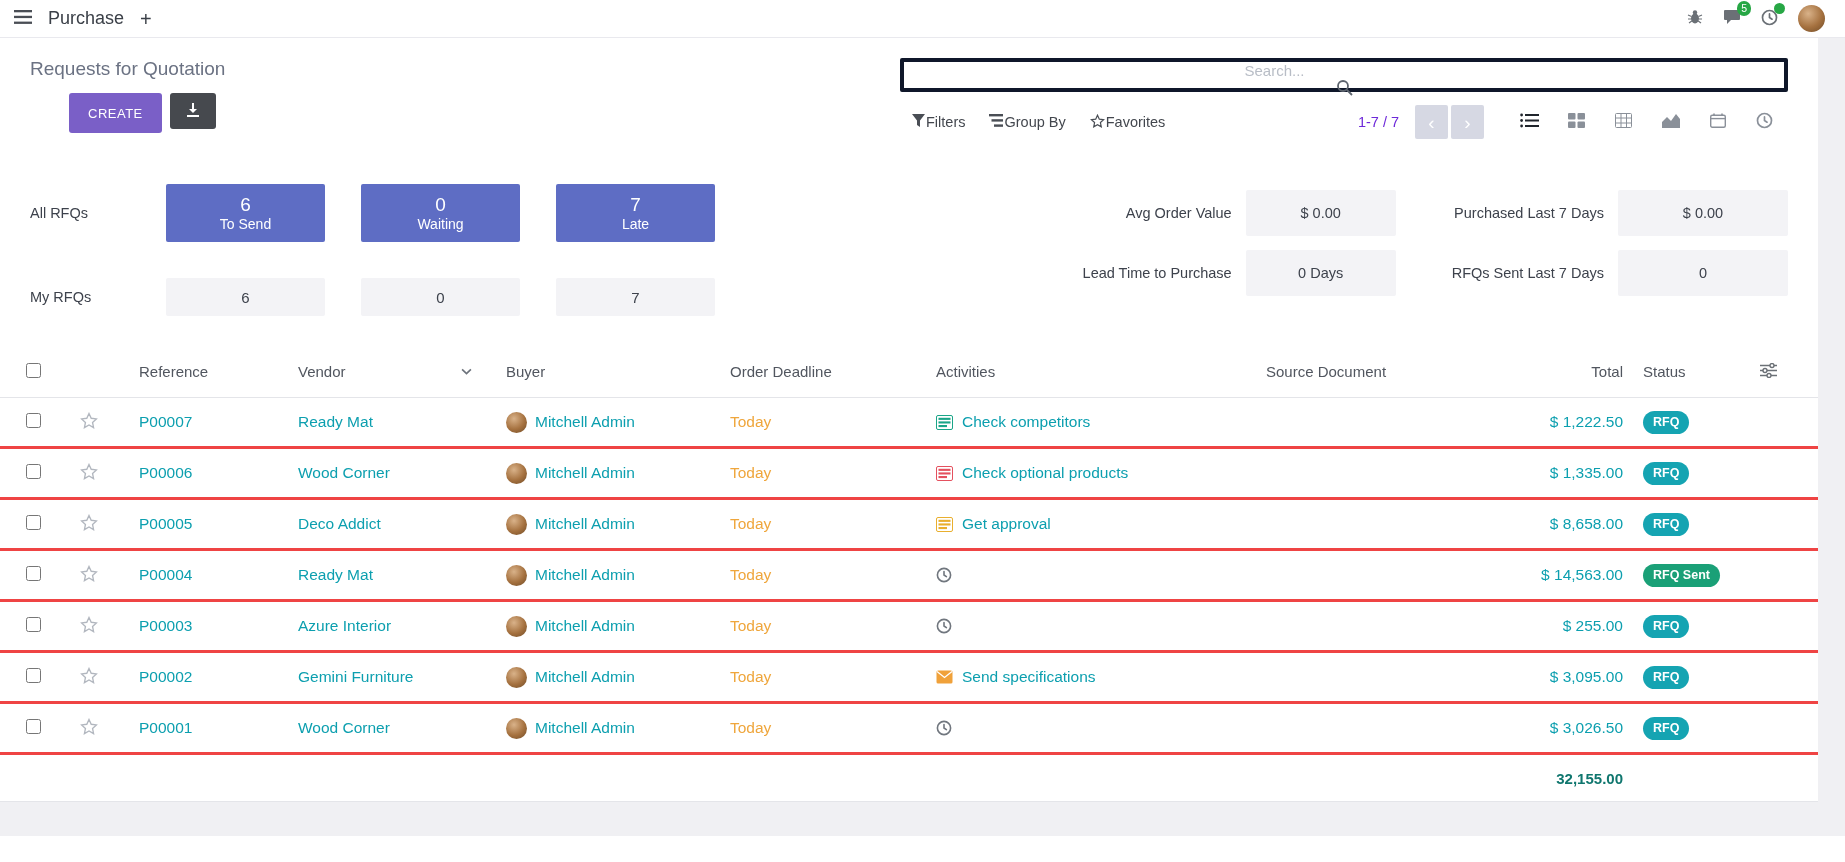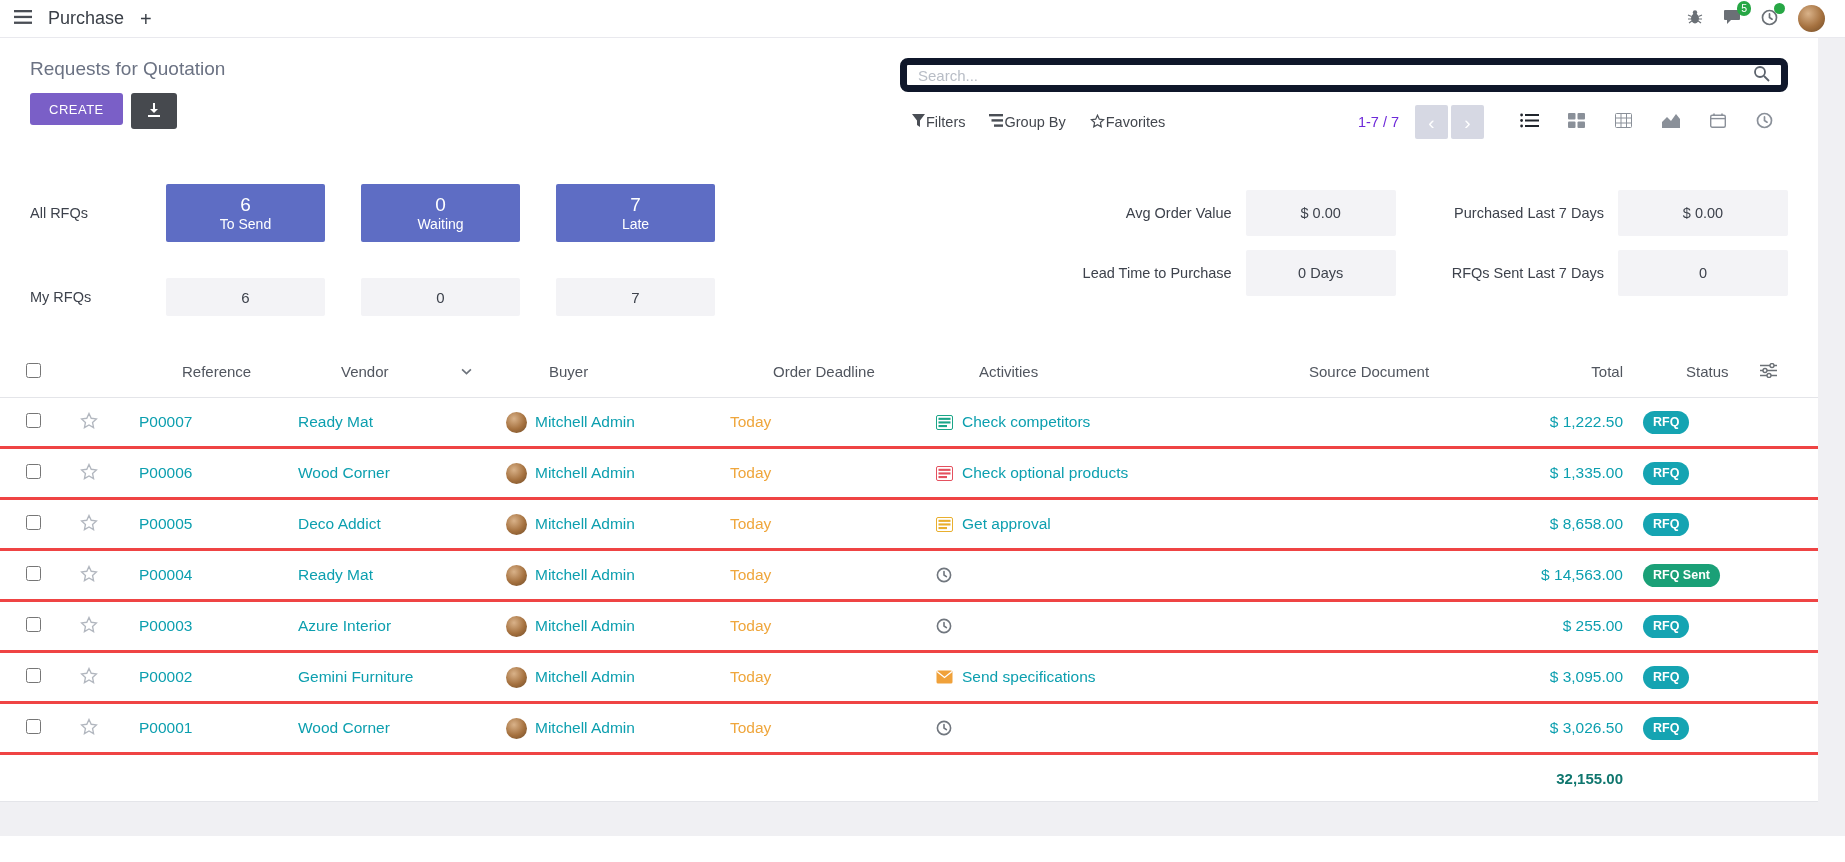--- a/index.html
+++ b/index.html
@@ -41,31 +41,31 @@
   .content-white { background: #fff; width: 1818px; }
   .page-fill { flex: 1; }
   .bottom-white { height: 26px; background: #fff; }
 
   
   .control-panel { display: flex; padding: 20px 30px 0; gap: 44px; }
   .cp-left { flex: 1; min-width: 0; }
   .cp-title { font-size: 19px; font-weight: 400; color: #6b7283; }
   .cp-buttons { margin-top: 13px; display: flex; gap: 8px; }
   .btn-create {
-    background: var(--primary); color: #fff; border: none; height: 32px; padding: 0 19px;
-    font-size: 13px; letter-spacing: .5px; border-radius: 3px; font-weight: 500;
+    background: var(--primary); color: #fff; border: none; height: 40px; padding: 0 19px;
+    font-size: 13px; letter-spacing: .5px; border-radius: 3px; font-weight: 500; margin-left: 39px;
   }
   .btn-export {
     background: #46494e; border: none; width: 46px; height: 36px; border-radius: 3px;
     display: inline-flex; align-items: center; justify-content: center;
   }
   .cp-right { width: 888px; display: flex; flex-direction: column; }
   .search-box {
-    height: 34px; border: 7px solid #0f172a; border-radius: 8px;
-    display: flex; align-items: center; padding: 0 11px; background: #fff;
+    height: 34px; border: 4px solid #0f172a; border-radius: 2px;
+    display: flex; align-items: center; padding: 0 11px; background: #fff; flex-direction: column;
   }
   .search-box input { border: none; outline: none; flex: 1; font-size: 15px; color: #333; font-family: inherit; background: transparent; }
   .search-box input::placeholder { color: #b8bdc6; }
   .cp-actions { margin-top: 12px; display: flex; align-items: center; }
   .facet-btn {
     display: inline-flex; align-items: center; gap: 1px; background: none; border: none;
     font-size: 14.5px; color: #43474e; padding: 7px 12px;
   }
   .pager-text { margin-left: auto; font-size: 14.5px; color: #6d28d9; margin-right: 16px; }
   .pager-btn {
@@ -90,21 +90,21 @@
   .dash-my { height: 38px; background: #f3f3f6; border-radius: 2px; display: flex; align-items: center; justify-content: center; font-size: 15px; color: #3d424c; cursor: pointer; }
   .dash-stats { margin-left: auto; display: grid; grid-template-columns: auto 150px auto 170px; row-gap: 14px; align-items: center; padding-top: 6px; }
   .stat-label { text-align: right; padding-right: 14px; font-size: 14.5px; color: #3d424c; }
   .stat-label.second { padding-left: 56px; }
   .stat-value { height: 46px; background: #f3f3f6; border-radius: 2px; display: flex; align-items: center; justify-content: center; font-size: 14.5px; color: #3d424c; }
 
   
   .list { margin-top: 30px; }
   .cols { display: grid; grid-template-columns: 64px 75px 159px 208px 224px 206px 330px 230px 131px 150px minmax(0,1fr); align-items: center; }
   .thead { height: 52px; border-bottom: 1px solid #e4e5e9; color: #51565f; font-size: 15px; }
-  .th { font-weight: 500; cursor: pointer; margin-left: 43px; }
+  .th { font-weight: 500; cursor: pointer; }
   .tr { height: 51px; border-bottom: 3px solid #ef4444; font-size: 15.5px; cursor: pointer; }
   .tfoot { height: 47px; border-bottom: 1px solid #e4e5e9; font-size: 15px; color: #0f766e; font-weight: 700; }
   .c-select { padding-left: 26px; }
   .c-star { padding-left: 16px; }
   .c-total { text-align: right; padding-right: 4px; }
   .c-status { padding-left: 16px; }
   .c-settings { display: flex; justify-content: flex-end; padding-right: 42px; color: #6b7076; }
   .th-vendor { display: flex; align-items: center; }
   .th-vendor .caret { margin-left: auto; margin-right: 34px; display: inline-flex; }
   .link { color: var(--teal); cursor: pointer; }

